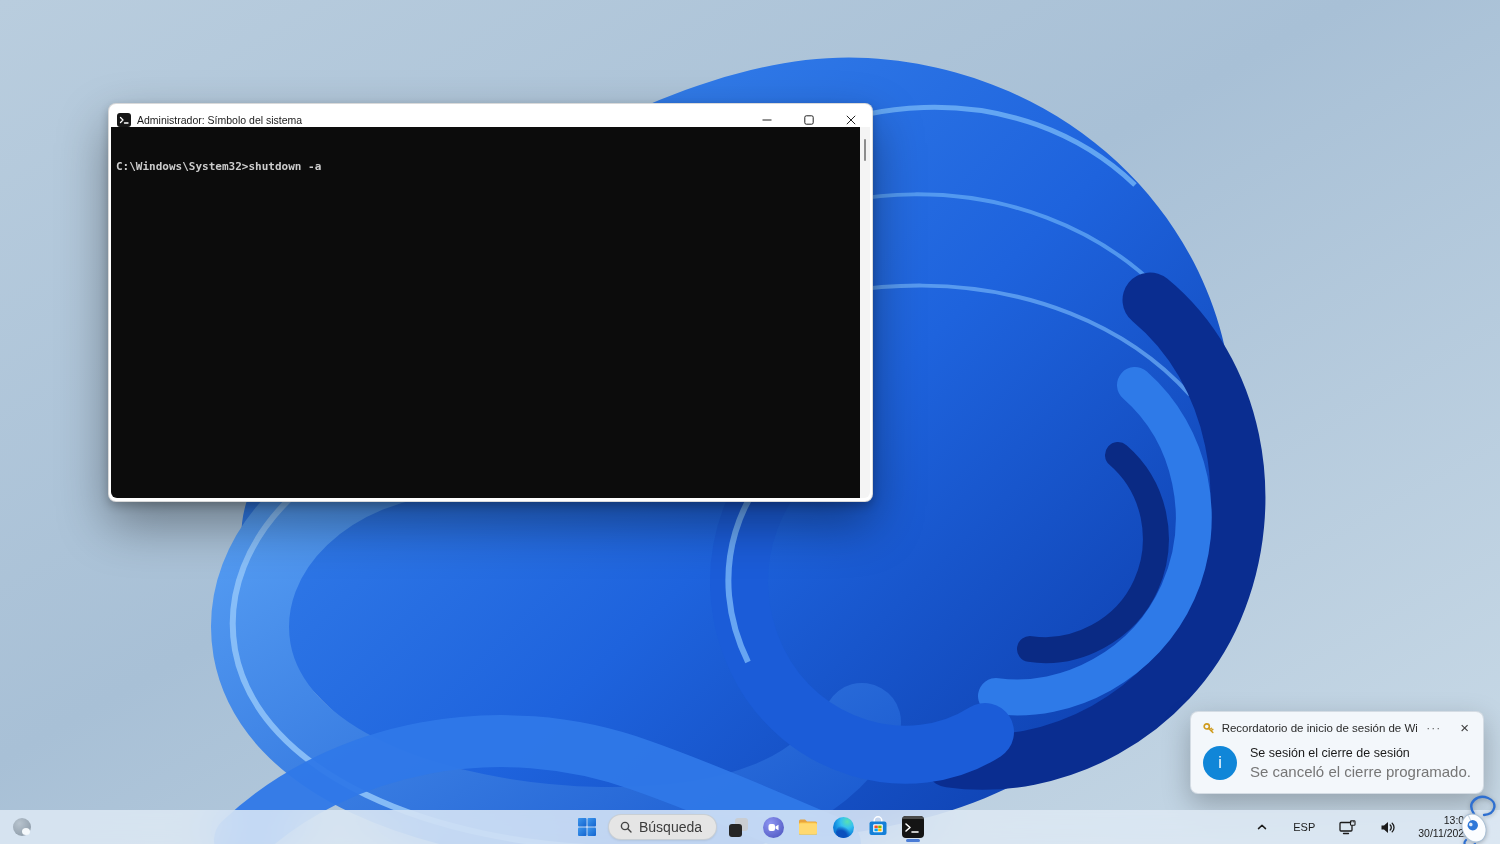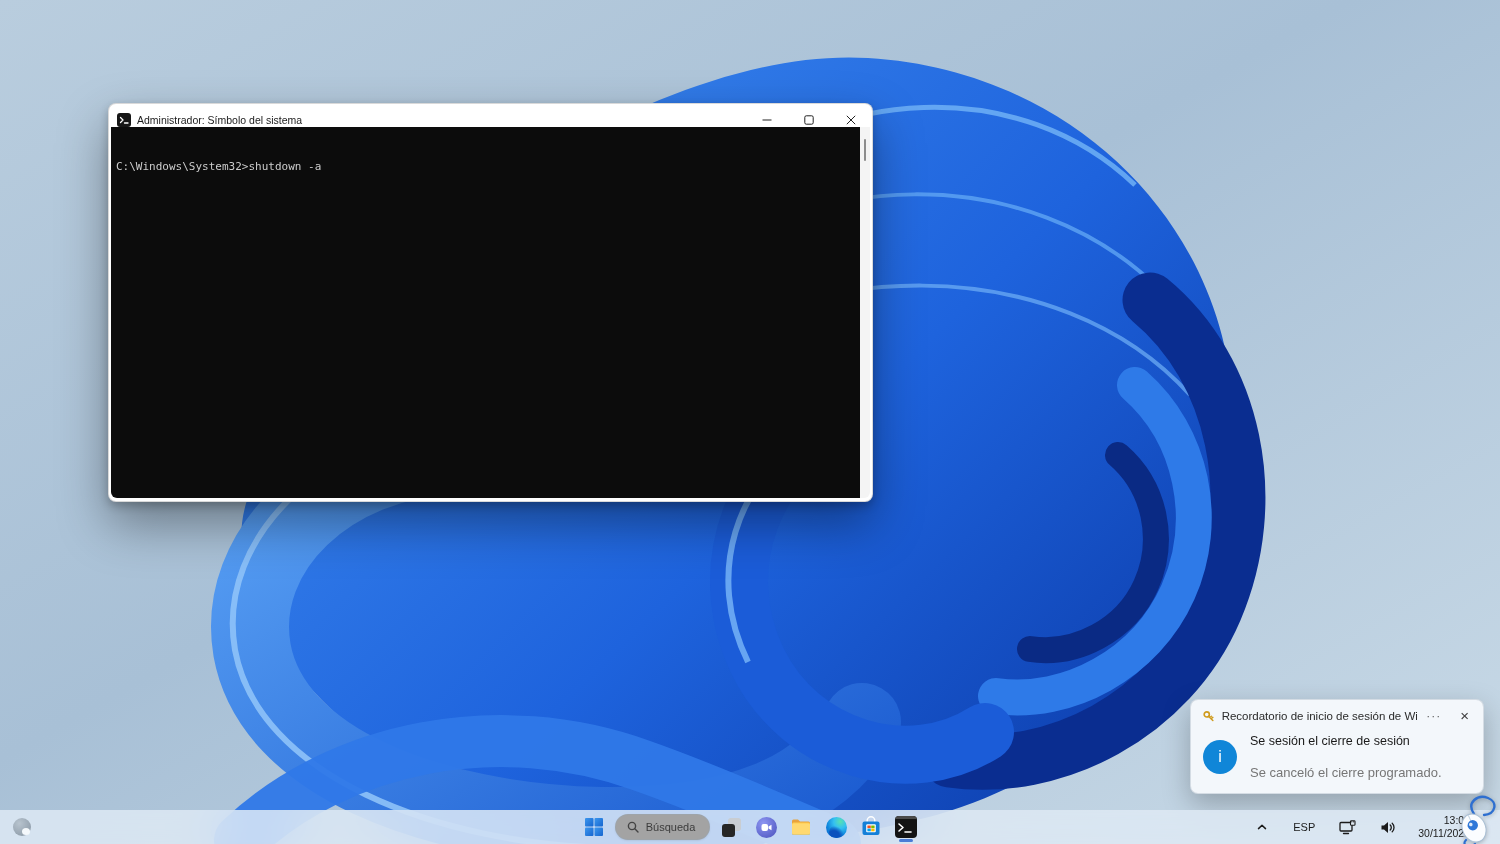--- a/index.html
+++ b/index.html
@@ -14,57 +14,57 @@
   .titlebar{height:32px;display:flex;align-items:center;padding:0 0 0 8px;}
   .titlebar-icon{width:14px;height:14px;background:#161616;border-radius:3px;margin-right:6px;flex:0 0 auto;
     display:flex;align-items:center;justify-content:center;}
   .title-text{font-size:10.5px;color:#1b1b1b;white-space:nowrap;}
   .win-controls{margin-left:auto;display:flex;height:23px;}
   .win-btn{width:42px;height:23px;display:flex;align-items:center;justify-content:center;border-top-right-radius:0;}
   .terminal{position:absolute;top:23px;left:2px;right:12px;bottom:3px;background:var(--terminal-bg,#0c0c0c);
     border-radius:0 0 0 6px;padding:9px 0 0 5px;
     font-family:"DejaVu Sans Mono",monospace;font-size:11px;line-height:12.5px;color:var(--terminal-fg,#ccc);
     white-space:pre;cursor:text;}
-  .t-line{height:12.5px;}
+  .t-line{height:12.5px;font-weight:bold;}
   .t-blank{height:12.5px;}
   .cursor{display:inline-block;width:7px;height:3px;background:var(--terminal-fg,#ccc);margin-left:1px;
     vertical-align:baseline;animation:blink 1.1s steps(1) infinite;}
   @keyframes blink{50%{opacity:0;}}
   .scroll-track{position:absolute;top:23px;right:2px;width:10px;bottom:3px;background:#f4f4f4;border-radius:0 0 6px 0;}
   .scroll-thumb{position:absolute;top:12px;left:4px;width:2px;height:22px;background:#8d8d8d;border-radius:1px;}
 
   
   .toast{position:absolute;right:16px;bottom:50px;width:268px;background:#f3f7fb;border:1px solid rgba(120,140,160,.25);
     border-radius:8px;box-shadow:0 10px 28px rgba(0,0,0,.25);padding:9px 12px 13px;z-index:4;cursor:default;}
   .toast-header{display:flex;align-items:center;gap:7px;font-size:11.5px;color:#2b2b2b;}
   .toast-appname{white-space:nowrap;overflow:hidden;}
   .toast-more{margin-left:auto;color:#5f5f5f;font-size:12px;letter-spacing:1px;line-height:10px;padding:2px;}
   .toast-close{color:#3d3d3d;font-size:15px;line-height:12px;margin-left:8px;padding:1px 2px;}
   .toast-body{display:flex;gap:13px;margin-top:11px;align-items:center;}
   .info-circle{width:34px;height:34px;flex:0 0 auto;border-radius:50%;background:var(--info,#1086d8);
     color:#fff;display:flex;align-items:center;justify-content:center;font-size:16px;}
   .toast-title{font-size:12.5px;color:#1a1a1a;}
-  .toast-msg{font-size:13px;color:#767676;margin-top:17px;}
+  .toast-msg{font-size:15px;color:#767676;margin-top:3px;}
 
   
   .taskbar{position:absolute;left:0;right:0;bottom:0;height:34px;z-index:5;
     background:rgba(222,233,243,.85);backdrop-filter:blur(22px) saturate(1.3);
     display:flex;align-items:center;}
   .widget-btn{position:absolute;left:13px;top:8px;width:18px;height:18px;border-radius:50%;
     background:radial-gradient(circle at 35% 30%,#b3bec9,#79markdown8a97 70%,#6d7b88);
     background:radial-gradient(circle at 35% 30%,#b3bec9,#8a97a4 70%,#76848f);opacity:.85;}
   .widget-btn:after{content:"";position:absolute;right:1px;bottom:1px;width:8px;height:7px;border-radius:50%;
     background:#fafcfd;}
   .tb-center{margin:0 auto;display:flex;align-items:center;gap:7px;}
   .tb-item{width:28px;height:30px;display:flex;align-items:center;justify-content:center;border-radius:5px;position:relative;}
   .indicator{position:absolute;left:50%;bottom:0;transform:translateX(-50%);width:14px;height:3px;border-radius:2px;
     background:var(--active-indicator,#4a7cd6);}
-  .search-pill{height:24px;border-radius:13px;background:#a3a3a3;border:1px solid rgba(150,165,180,.35);
+  .search-pill{height:24px;border-radius:13px;background:#e5e5e5;border:1px solid rgba(150,165,180,.35);
     box-shadow:0 1px 2px rgba(0,0,0,.08);display:flex;align-items:center;gap:7px;padding:0 14px 0 11px;
-    font-size:11px;color:#3c3c3c;}
+    font-size:14px;color:#3c3c3c;}
   
   .tv-wrap{position:relative;width:19px;height:19px;}
   .tv-back{position:absolute;right:0;top:0;width:13px;height:13px;border-radius:3px;background:#c9cdd2;}
   .tv-front{position:absolute;left:0;bottom:0;width:13px;height:13px;border-radius:3px;background:#262626;}
   
   .chat-circle{width:21px;height:21px;border-radius:50%;background:radial-gradient(circle at 35% 30%,#8d95f2,#5a62c9 75%);
     display:flex;align-items:center;justify-content:center;}
   
   .edge-circle{position:relative;width:21px;height:21px;border-radius:50%;overflow:hidden;
     background:radial-gradient(circle at 68% 22%,#58e0b2 0%,#35c1f1 30%,#0f86dd 62%,#0a57c2 100%);}

